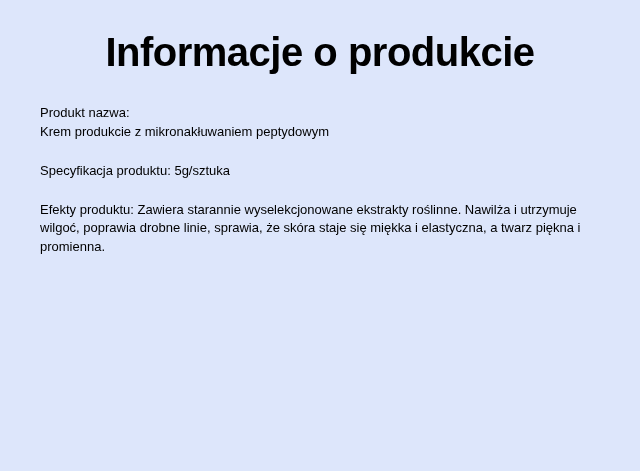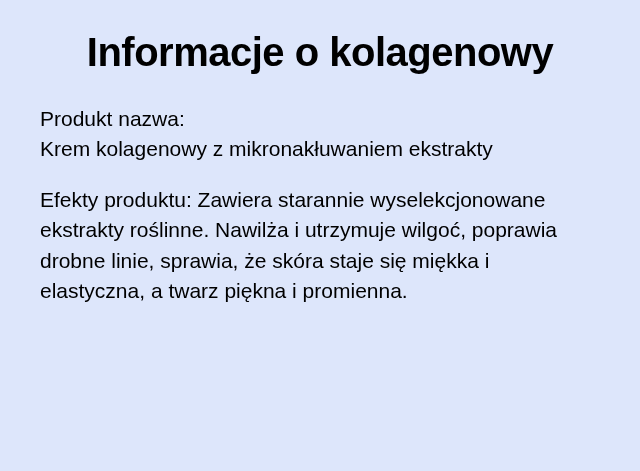--- a/index.html
+++ b/index.html
@@ -26,43 +26,44 @@
     font-weight: bold;
     text-align: center;
     letter-spacing: -0.5px;
     padding-top: 30px;
     line-height: 1.1;
   }
   .content {
     padding: 30px 40px 0 40px;
   }
   .block {
-    font-size: 21px;
+    font-size: 13px;
     line-height: 1.45;
     margin-bottom: 20px;
   }
   .line {
     display: block;
   }
   .block.last {
     margin-bottom: 10px;
   }
 </style>
 </head>
 <body style="background: rgb(221, 230, 251); color: rgb(0, 0, 0);">
 
 <div class="page">
 
-  <div class="title">Informacje o kolagenowy</div>
+  <div class="title">Informacje o produkcie</div>
 
   <div class="content">
 
     <div class="block">
       <span class="line">Produkt nazwa:</span>
-      <span class="line">Krem kolagenowy z mikronakłuwaniem ekstrakty</span>
+      <span class="line">Krem produkcie z mikronakłuwaniem peptydowym</span>
     </div>
 
+    <div class="block">Specyfikacja produktu: 5g/sztuka</div>
 
 
     <div class="block last">Efekty produktu: Zawiera starannie wyselekcjonowane ekstrakty roślinne. Nawilża i utrzymuje wilgoć, poprawia drobne linie, sprawia, że skóra staje się miękka i elastyczna, a twarz piękna i promienna.</div>
 
   </div>
 </div>
 
 </body></html>

